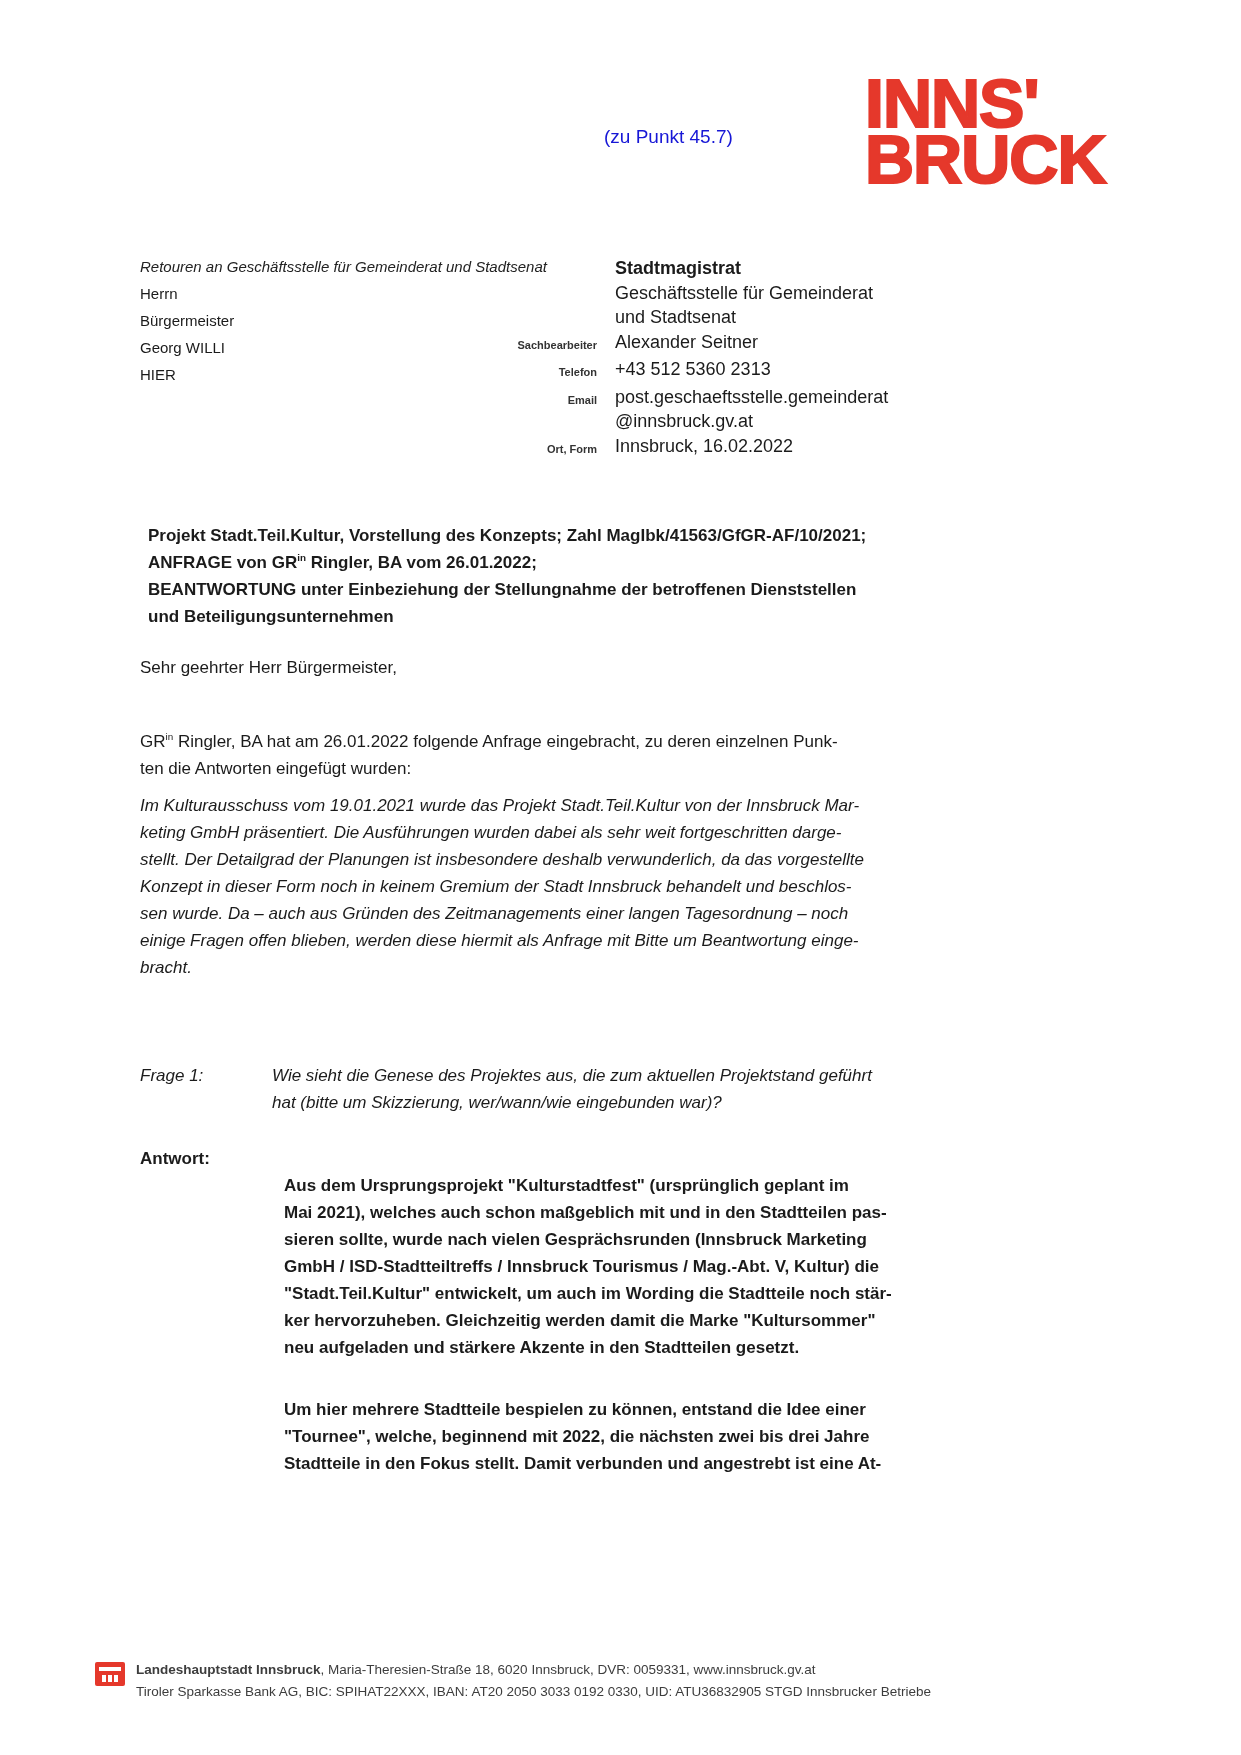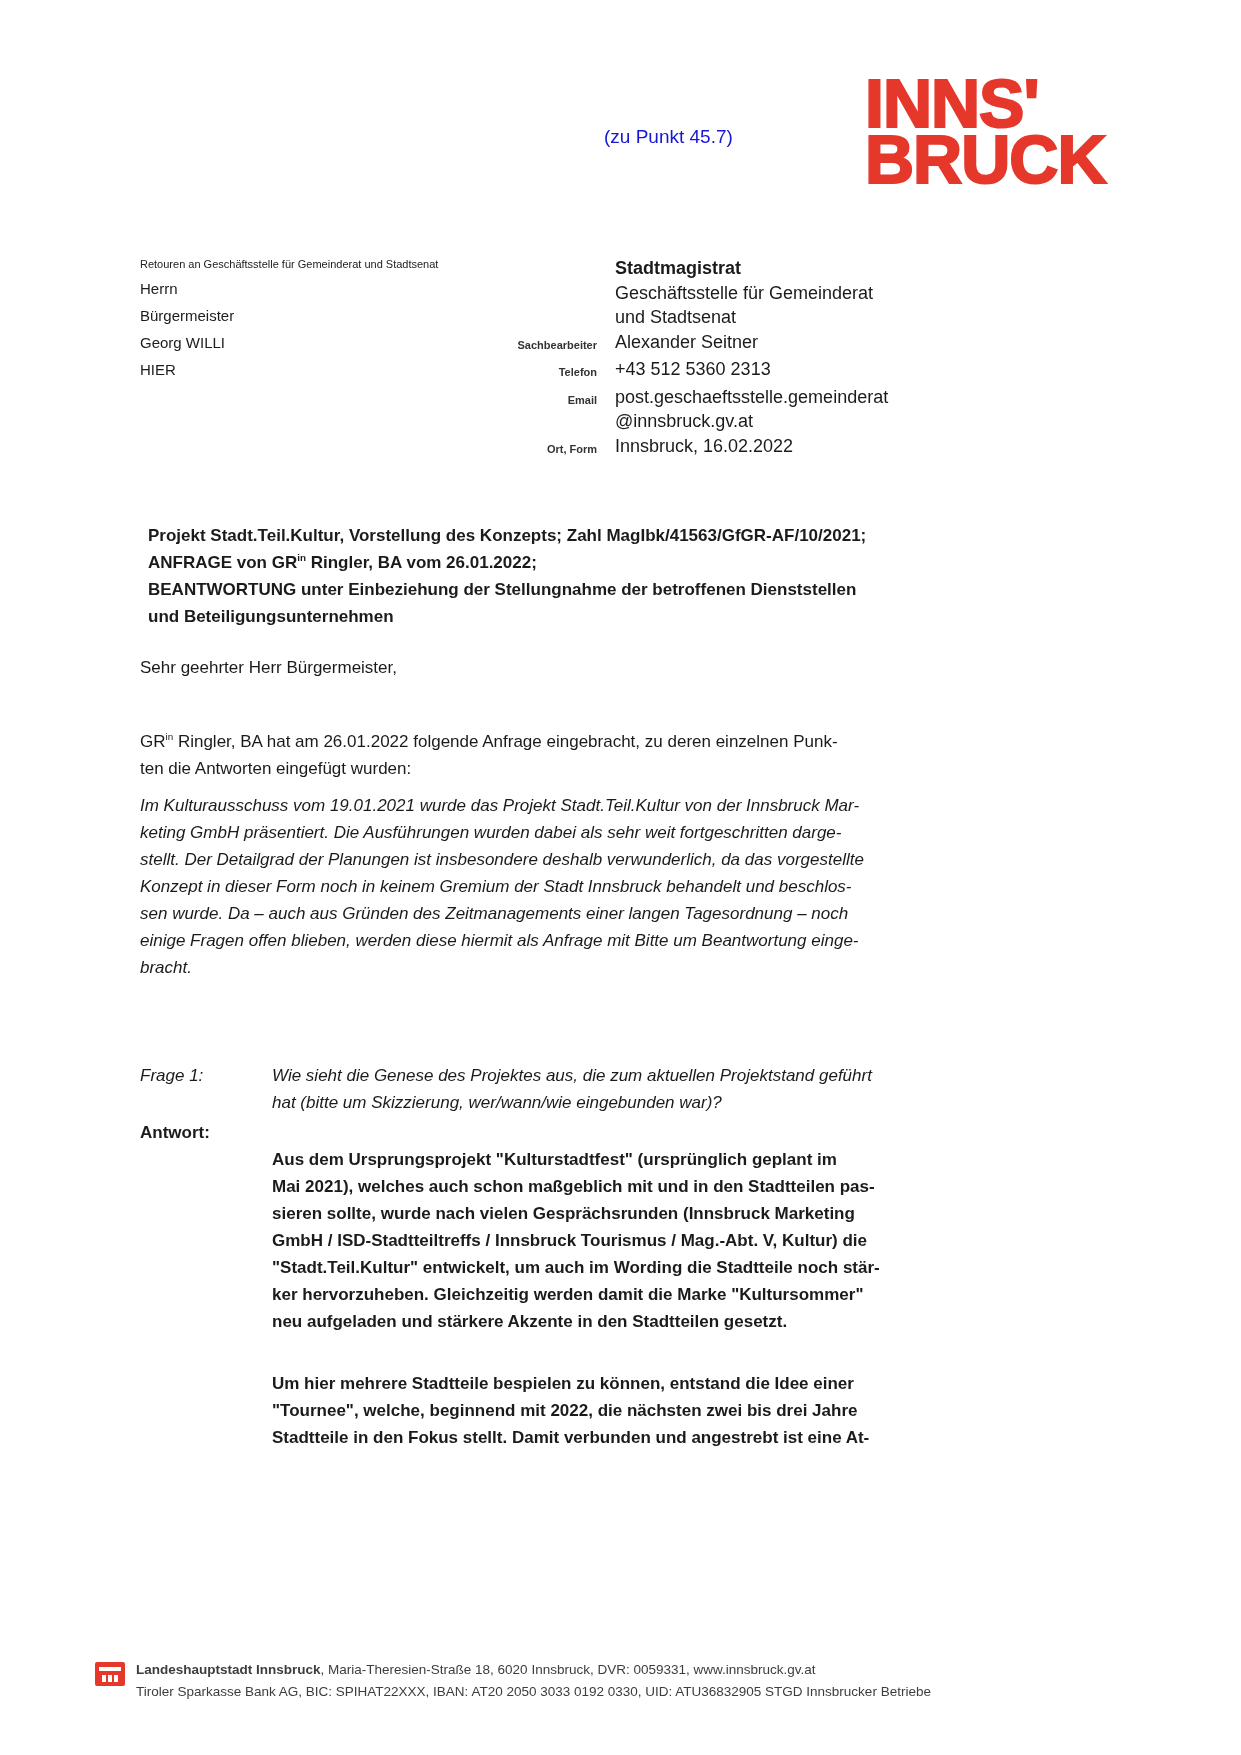--- a/index.html
+++ b/index.html
@@ -37,21 +37,21 @@
   .ref-note {
     position: absolute;
     left: 604px;
     top: 126px;
     font-size: 19px;
     color: var(--note-blue);
   }
 
   
   .recipient { position: absolute; left: 140px; top: 258px; }
-  .return-note { font-size: 11px; margin-bottom: 5px; color: #222; }
+  .return-note { font-size: 15px; margin-bottom: 5px; color: #222; font-style: italic; }
   .recipient-lines { font-size: 15px; line-height: 27px; white-space: pre-line; }
 
   
   .sender {
     position: absolute;
     left: 479px;
     top: 256px;
     display: grid;
     grid-template-columns: 118px auto;
     column-gap: 18px;
@@ -70,21 +70,21 @@
     font-size: 17px;
     line-height: 27px;
   }
   .subject { font-weight: bold; margin-left: 8px; }
   .salutation { margin-top: 24px; }
   .intro { margin-top: 47px; }
   .quote { margin-top: 10px; font-style: italic; white-space: pre-line; }
 
   .qa-row { display: flex; }
   .qa-frage { margin-top: 68px; }
-  .qa-antwort { margin-top: 3px; }
+  .qa-antwort { margin-top: 29px; gap: 12px; }
   .qa-label { flex: 0 0 132px; width: 132px; }
   .qa-text { flex: 1 1 auto; white-space: pre-line; }
   .italic { font-style: italic; margin-top: 13px; }
   .bold { font-weight: bold; }
   .para2 { margin-top: 8px; }
 
   sup { font-size: 0.58em; vertical-align: super; line-height: 0; }
 
   
   .footer {

